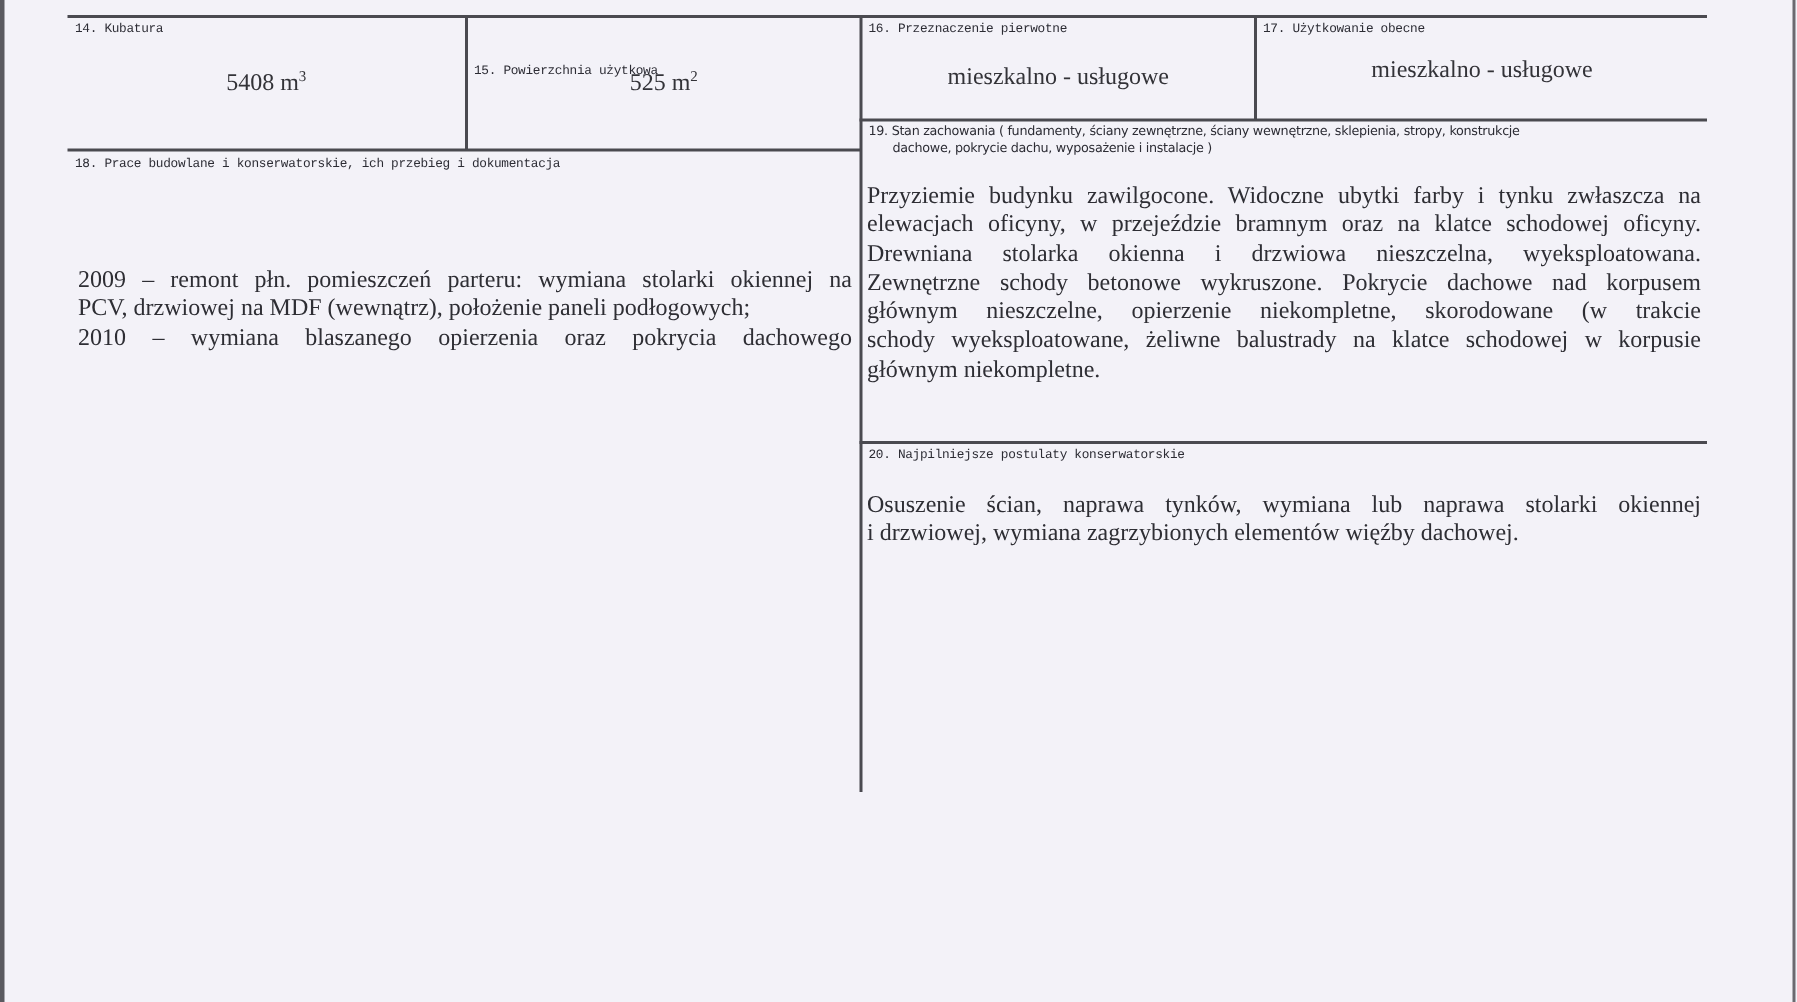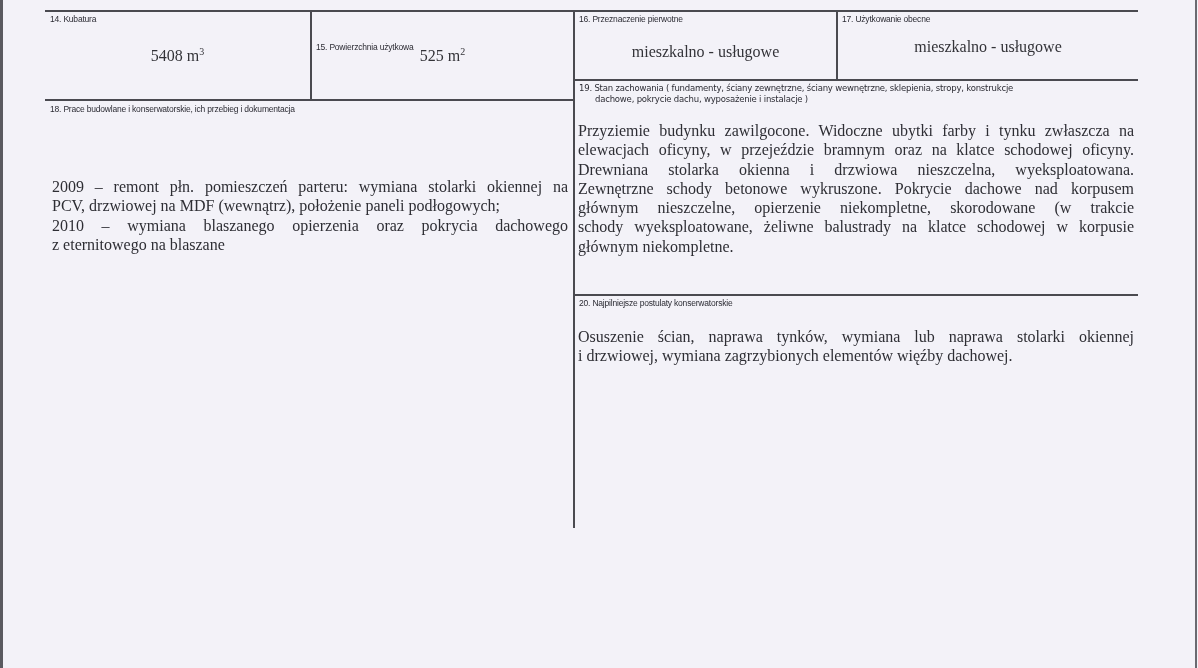--- a/index.html
+++ b/index.html
@@ -25,21 +25,21 @@
     }
     .hline, .vline {
       position: absolute;
       background: #4a4a50;
     }
     .hline { height: 2px; }
     .vline { width: 2px; }
 
     .label {
       position: absolute;
-      font-family: Liberation Sans, sans-serif;
+      font-family: Liberation Mono, monospace;
       font-size: 8.5px;
       color: #2c2c34;
       letter-spacing: -0.2px;
       white-space: nowrap;
     }
     .label-multi {
       position: absolute;
       font-family: "DejaVu Sans", sans-serif;
       font-size: 8.5px;
       color: #2c2c34;
@@ -113,21 +113,20 @@
   <div class="label" style="left:842px; top:14px;">17. Użytkowanie obecne</div>
   <div class="value-center" style="left:838px; width:300px; top:38px;">mieszkalno - usługowe</div>
 </section>
 
 <section>
   <div class="label" style="left:50px; top:104px;">18. Prace budowlane i konserwatorskie, ich przebieg i dokumentacja</div>
   <div class="para" style="left:52px; top:137px; width:516px;margin-top:40px;">
     <span class="line">2009 – remont płn. pomieszczeń parteru: wymiana stolarki okiennej na</span>
     <span class="line last">PCV, drzwiowej na MDF (wewnątrz), położenie paneli podłogowych;</span>
     <span class="line">2010 – wymiana blaszanego opierzenia oraz pokrycia dachowego</span>
-    <span class="line last">z eternitowego na blaszane</span>
   </div>
 </section>
 
 <section>
   <div class="label-multi" style="left:579px; top:83px;">
     <span>19. Stan zachowania ( fundamenty, ściany zewnętrzne, ściany wewnętrzne, sklepienia, stropy, konstrukcje</span>
     <span class="indent">dachowe, pokrycie dachu, wyposażenie i instalacje )</span>
   </div>
   <div class="para" style="left:578px; top:121px; width:556px;">
     <span class="line">Przyziemie budynku zawilgocone. Widoczne ubytki farby i tynku zwłaszcza na</span>

